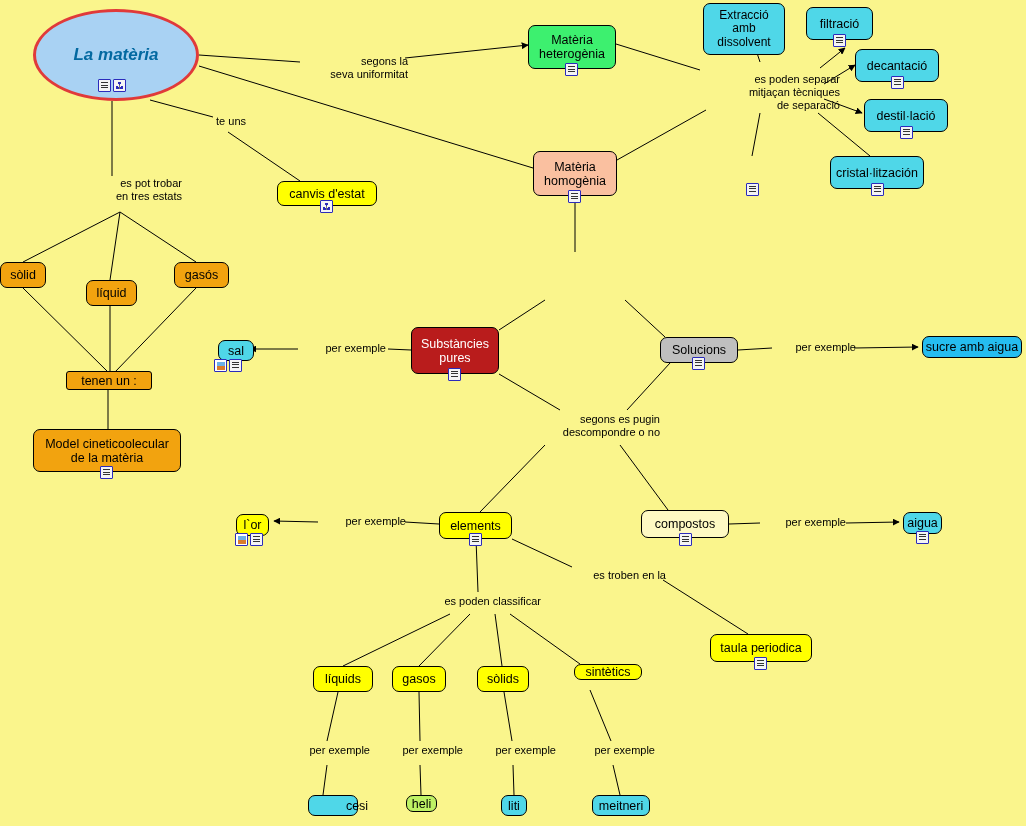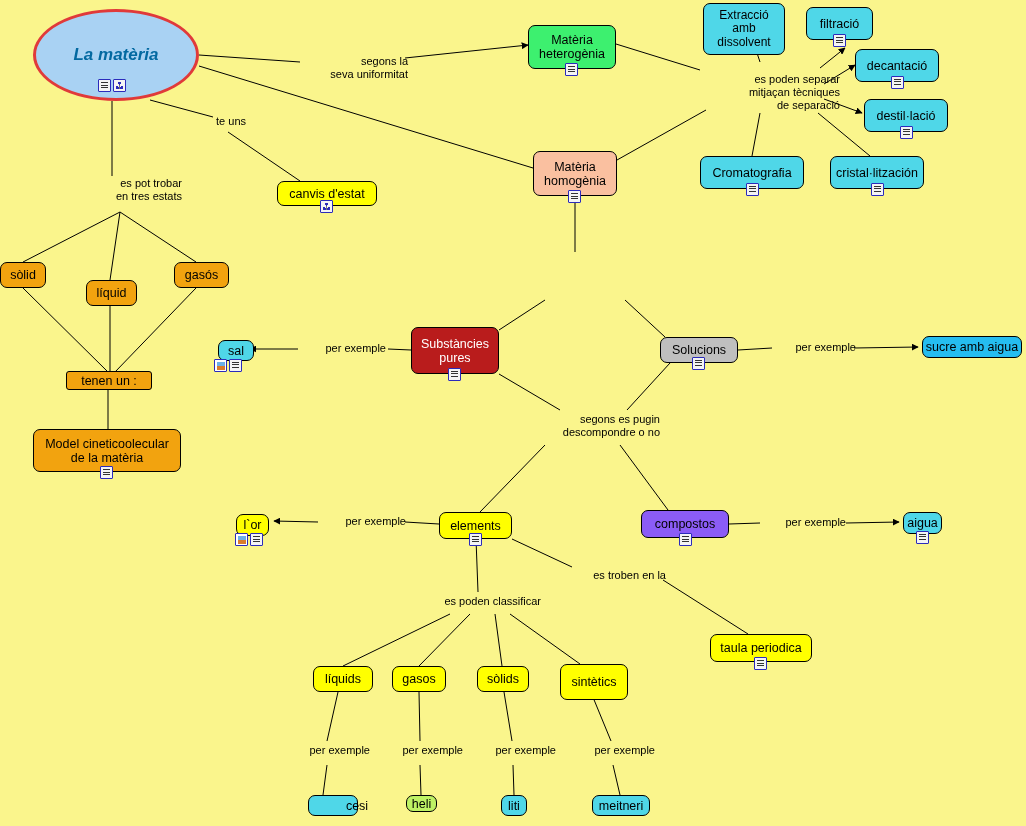--- a/index.html
+++ b/index.html
@@ -210,21 +210,21 @@
     background: #FFFF00;
     font-size: 12.5px;
   }
   .n-elements {
     left: 439px; top: 512px; width: 73px; height: 27px;
     background: #FFFF00;
     font-size: 12.5px;
   }
   .n-compostos {
     left: 641px; top: 510px; width: 88px; height: 28px;
-    background: #8b5cf6;
+    background: #fef9c3;
     font-size: 12.5px;
   }
   .n-aigua {
     left: 903px; top: 512px; width: 39px; height: 22px;
     background: #4FD7E8;
     font-size: 12.5px;
   }
   .n-taula {
     left: 710px; top: 634px; width: 102px; height: 28px;
     background: #FFFF00;
@@ -239,21 +239,21 @@
     left: 392px; top: 666px; width: 54px; height: 26px;
     background: #FFFF00;
     font-size: 12.5px;
   }
   .n-solids {
     left: 477px; top: 666px; width: 52px; height: 26px;
     background: #FFFF00;
     font-size: 12.5px;
   }
   .n-sintetics {
-    left: 560px; top: 664px; width: 68px; height: 36px;
+    left: 574px; top: 664px; width: 68px; height: 16px;
     background: #FFFF00;
     font-size: 12.5px;
   }
   .n-cesi {
     left: 308px; top: 795px; width: 31px; height: 21px;
     background: #4FD7E8;
     font-size: 12.5px;
     padding-left: 48px;
   }
   .n-heli {
@@ -420,23 +420,20 @@
     <span class="ic doc"></span>
   </div>
 
   <div class="node box n-destillacio">
     <span class="label">destil·lació</span>
   </div>
   <div class="icons" style="left:900px; top:126px;">
     <span class="ic doc"></span>
   </div>
 
-  <div class="node box n-cromatografia">
-    <span class="label">Cromatografia</span>
-  </div>
   <div class="icons" style="left:746px; top:183px;">
     <span class="ic doc"></span>
   </div>
 
   <div class="node box n-cristal">
     <span class="label">cristal·litzación</span>
   </div>
   <div class="icons" style="left:871px; top:183px;">
     <span class="ic doc"></span>
   </div>

